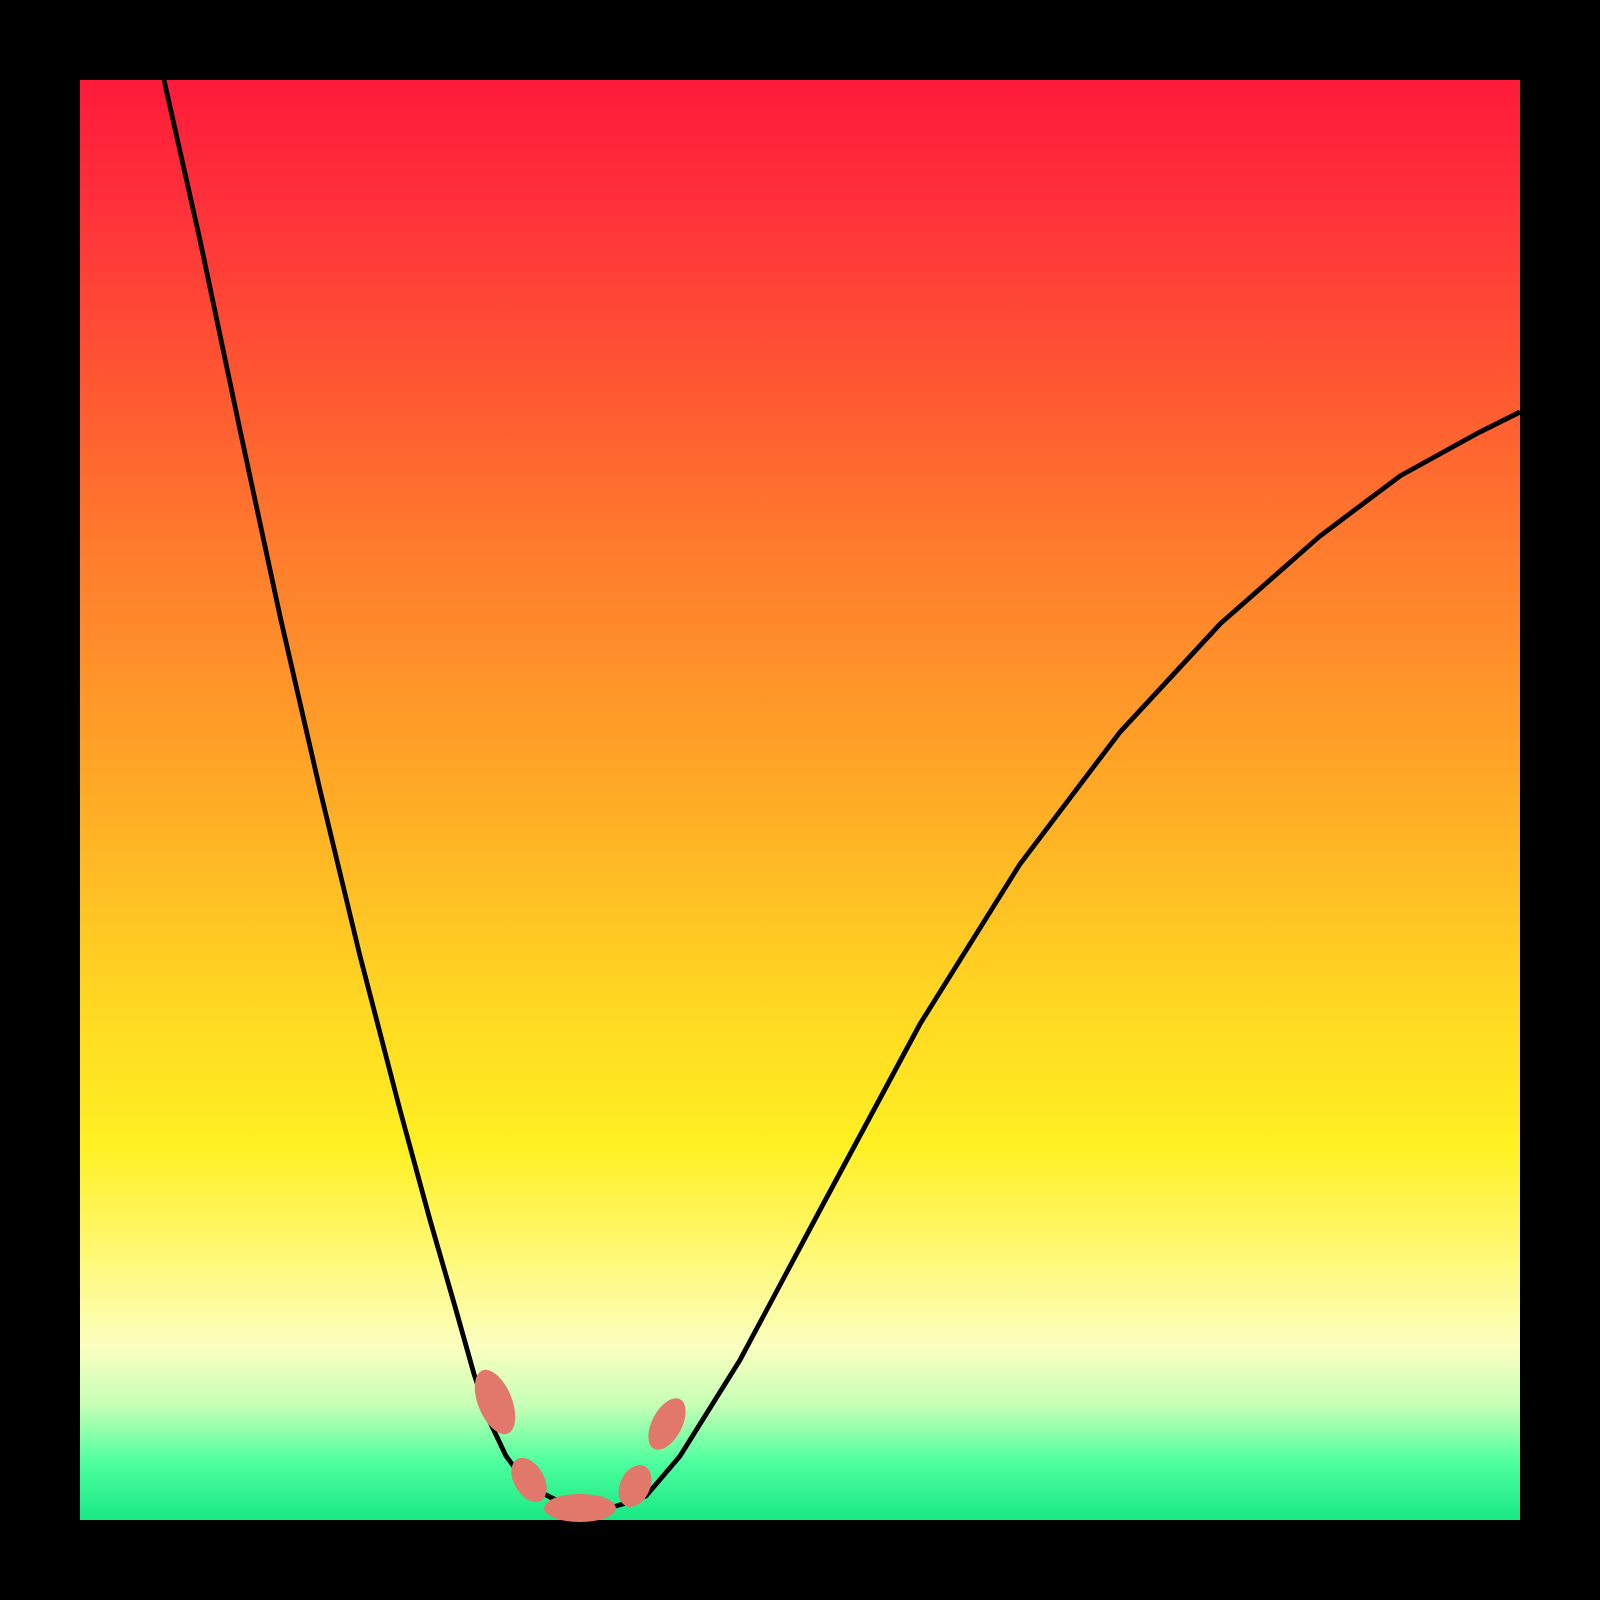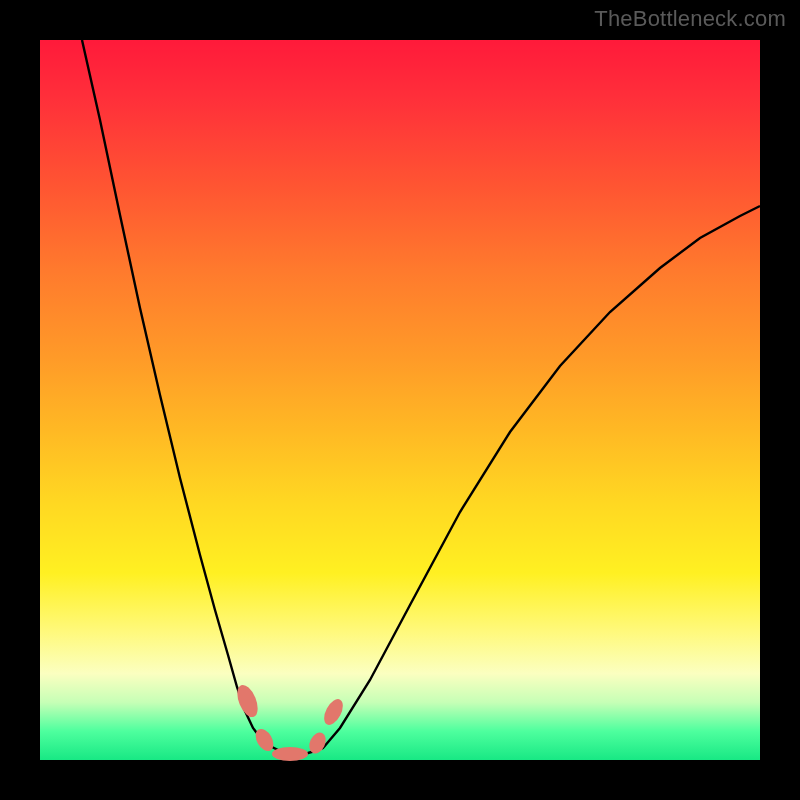--- a/index.html
+++ b/index.html
@@ -69,21 +69,20 @@
     color: #5a5a5a;
     font-size: 22px;
     letter-spacing: 0.2px;
   }
 </style>
 </head>
 <body>
 
 <div class="frame">
 
-  <div class="watermark">TheBottleneck.com</div>
 
   <div class="plot">
 
     <div class="gradient"></div>
 
     <svg class="curve" viewBox="0 0 720 720" preserveAspectRatio="none">
       <path id="curve-path" d="M42 0 L60 80 L80 175 L100 268 L120 355 L140 438 L160 515 L175 570 L188 615 L197 647 L205 671 L213 688 L222 700 L230 706 L230 706 L238 710 L244 713 L250 714 L256 715 L262 714 L268 713 L275 711 L283 708 L283 708 L300 688 L330 640 L370 565 L420 472 L470 392 L520 326 L570 272 L620 228 L660 198 L700 176 L720 166" fill="none" stroke="#000000" stroke-width="2.4"></path>
     </svg>
 
     <div id="markers">

